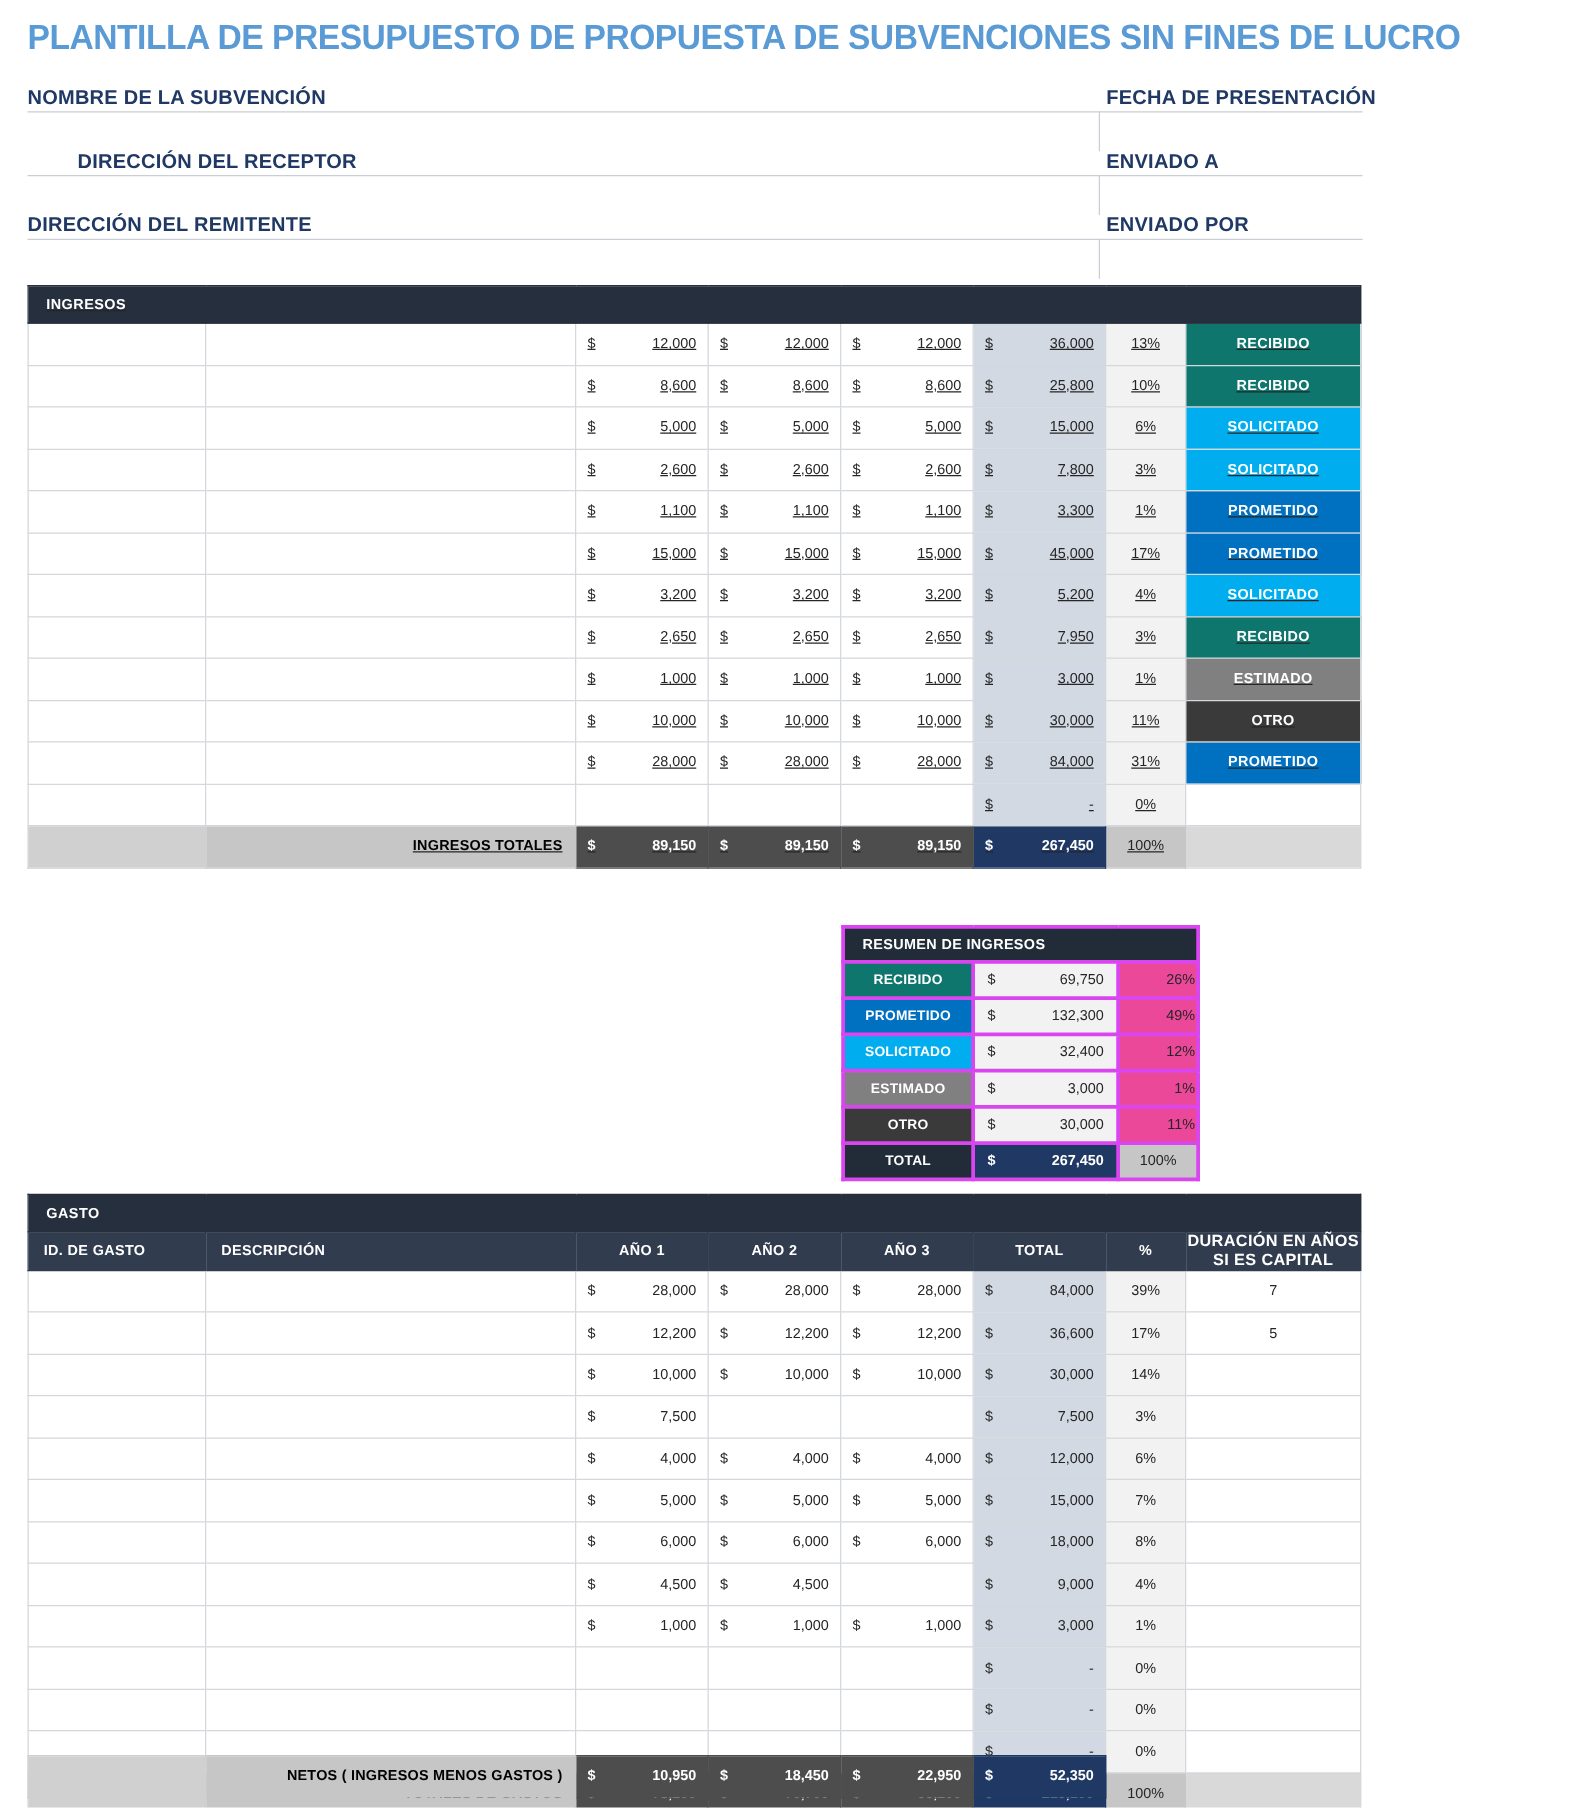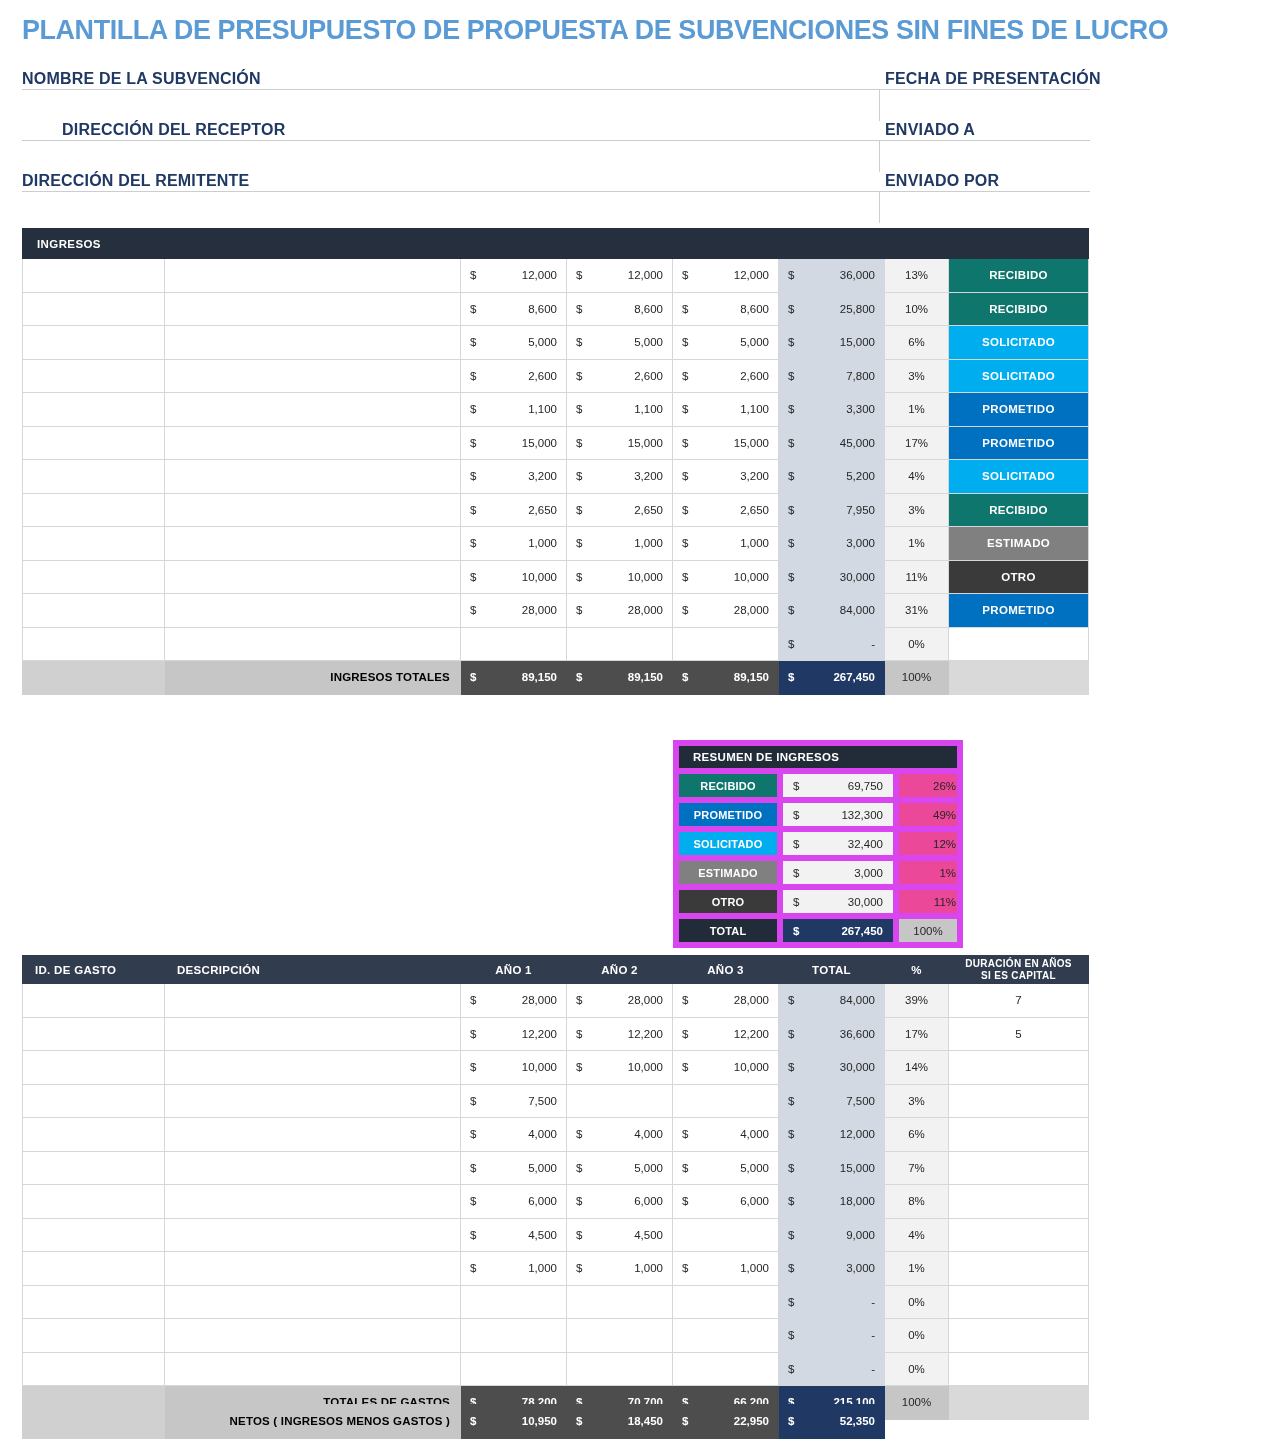--- a/index.html
+++ b/index.html
@@ -48,21 +48,21 @@
     text-align:left;padding-left:14px !important;
     height:30px;border:1px solid #262F3D !important;
   }
   .colhead{
     background:#313C4E;color:#ffffff;
     font-size:11px;font-weight:bold;letter-spacing:0.3px;
     text-align:center;height:28px;
     border:1px solid #313C4E !important;
   }
   .colhead.left{text-align:left;padding-left:12px !important;}
-  .colhead.two-line{font-size:10px;line-height:1.15;}
+  .colhead.two-line{font-size:13px;line-height:1.15;}
 
   .cell{height:33.5px;background:#ffffff;}
   .money-wrap{display:flex;align-items:center;justify-content:space-between;height:100%;padding:0 9px;box-sizing:border-box;}
   .money-wrap .sym{font-size:11.5px;}
   .money-wrap .val{font-size:11.5px;}
   .cell.total-col{background:#D2D9E3;}
   .cell.pct-col{background:#F2F2F2;text-align:center;}
   .cell.dur-col{text-align:center;background:#ffffff;}
 
   .status{
@@ -104,21 +104,21 @@
   .key{position:absolute;border-collapse:collapse;table-layout:fixed;}
   .key td{
     border:1px solid #FFFFFF;box-sizing:border-box;
     height:33.5px;text-align:center;
     font-size:11px;font-weight:bold;color:#ffffff;letter-spacing:0.3px;
   }
   .key .key-head{background:#313C4E;font-size:11.5px;}
 
   
   .sum{position:absolute;border-collapse:collapse;table-layout:fixed;}
-  .sum td{border:6px solid #d946ef;box-sizing:border-box;height:29px;font-size:11.5px;}
+  .sum td{border:3px solid #d946ef;box-sizing:border-box;height:29px;font-size:11.5px;}
   .sum .sum-head{
     background:#222B38;color:#ffffff;font-weight:bold;
     text-align:left;padding-left:14px;font-size:11.5px;letter-spacing:0.3px;
     height:28px;
   }
   .sum .lbl{text-align:center;color:#ffffff;font-weight:bold;font-size:11px;letter-spacing:0.2px;}
   .sum .amt{background:#F2F2F2;}
   .sum .amt .sym,.sum .amt .val{color:#262626;}
   .sum .pct{background:#ec4899;text-align:right;}
   .sum .lbl-total{background:#222B38;}
@@ -141,21 +141,21 @@
       <div class="form-line" style="left:22px;top:140px;width:1068px;"></div>
       <div class="form-vline" style="left:879px;top:140px;height:32px;"></div>
       <div class="form-label" style="left:22px;top:172px;">DIRECCIÓN DEL REMITENTE</div>
       <div class="form-line" style="left:22px;top:191px;width:1068px;"></div>
       <div class="form-vline" style="left:879px;top:191px;height:32px;"></div>
       <div class="form-label" style="left:885px;top:70px;">FECHA DE PRESENTACIÓN</div>
       <div class="form-label" style="left:885px;top:121px;">ENVIADO A</div>
       <div class="form-label" style="left:885px;top:172px;">ENVIADO POR</div>
     </div>
 
-  <table class="tbl" id="income-table" style="left:22px;top:228px;width:1066px;">
+  <table class="tbl" id="income-table" style="left:22px;top:228px;width:1066px;text-decoration:underline;">
     <colgroup>
       <col style="width:142px">
         <col style="width:296px">
         <col style="width:106px">
       <col style="width:106px">
         <col style="width:106px">
         <col style="width:106px">
       <col style="width:64px">
         <col style="width:140px">
     </colgroup>
@@ -621,20 +621,23 @@
         <col style="width:296px">
         <col style="width:106px">
       <col style="width:106px">
         <col style="width:106px">
         <col style="width:106px">
       <col style="width:64px">
         <col style="width:140px">
     </colgroup>
     <tbody id="expense-body">
         <tr>
+          <td class="sect-title" colspan="8">GASTO</td>
+        </tr>
+        <tr>
           <td class="colhead left">ID. DE GASTO</td>
           <td class="colhead left">DESCRIPCIÓN</td>
           <td class="colhead">AÑO 1</td>
           <td class="colhead">AÑO 2</td>
           <td class="colhead">AÑO 3</td>
           <td class="colhead">TOTAL</td>
           <td class="colhead">%</td>
           <td class="colhead two-line">DURACIÓN EN AÑOS<br>SI ES CAPITAL</td>
         </tr>
         <tr>

